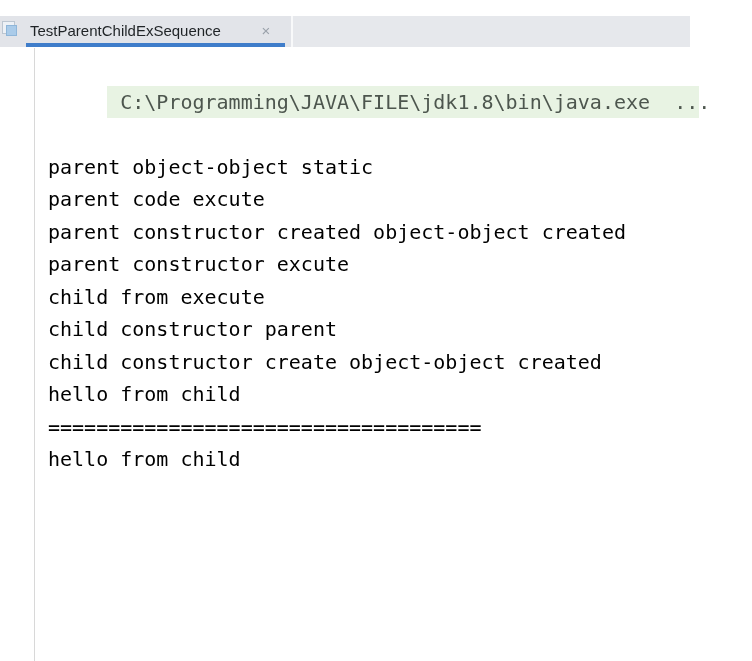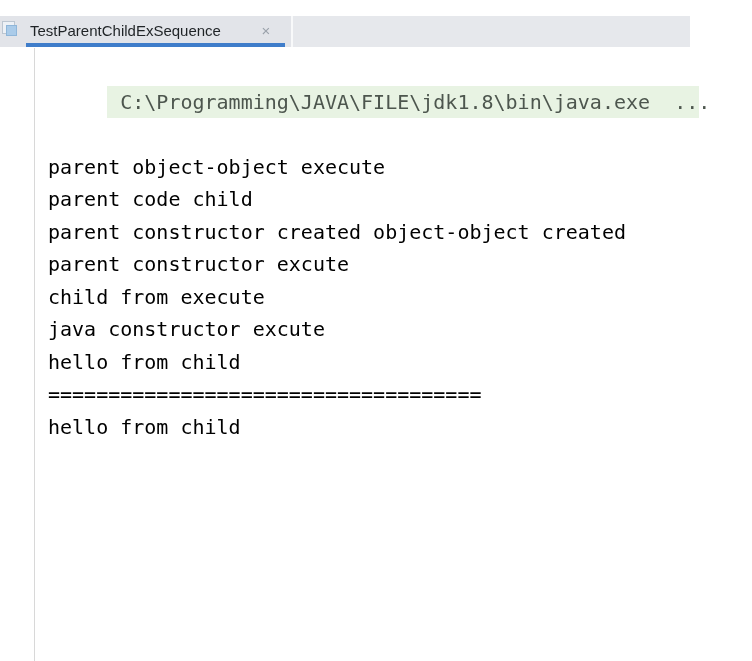--- a/index.html
+++ b/index.html
@@ -131,26 +131,27 @@
     </div>
     <div class="tab-divider"></div>
   </div>
 
   <div class="console">
     <div class="line">
       <span class="cmd-band">C:\Programming\JAVA\FILE\jdk1.8\bin\java.exe  ...</span>
     </div>
 
     <div>
-        <div class="line">parent object-object execute</div>
-        <div class="line">parent code child</div>
+        <div class="line">parent object-object static</div>
+        <div class="line">parent code excute</div>
         <div class="line">parent constructor created object-object created</div>
         <div class="line">parent constructor excute</div>
         <div class="line">child from execute</div>
-        <div class="line">java constructor excute</div>
+        <div class="line">child constructor parent</div>
+        <div class="line">child constructor create object-object created</div>
         <div class="line">hello from child</div>
         <div class="line">====================================</div>
         <div class="line">hello from child</div>
         <div class="line"></div>
       </div>
 
   </div>
 
 </div>
 

